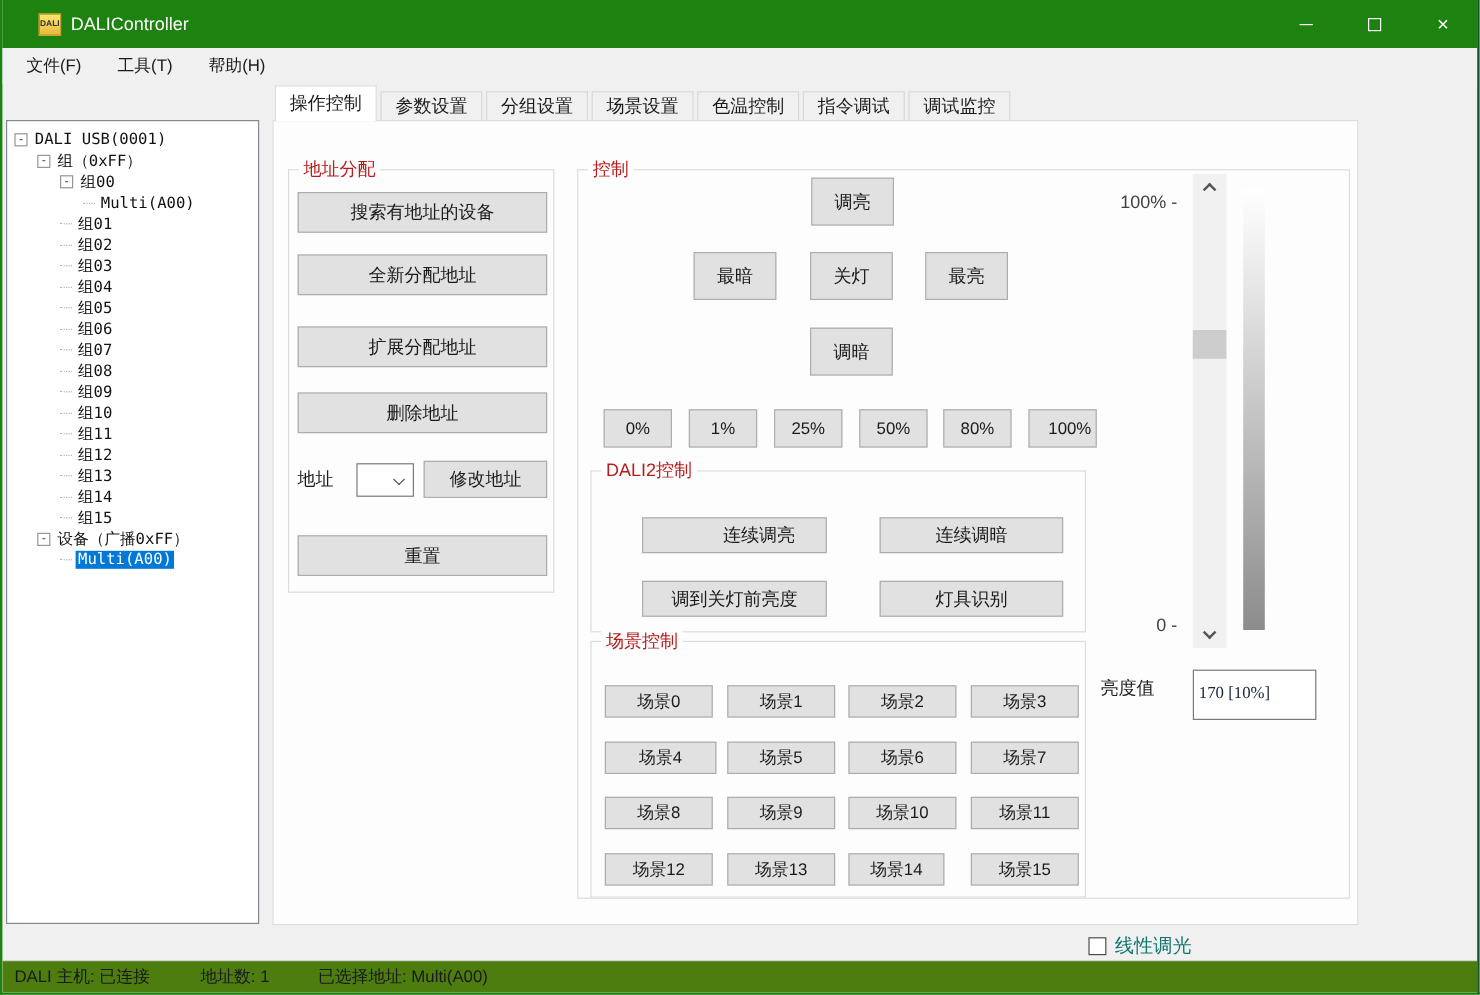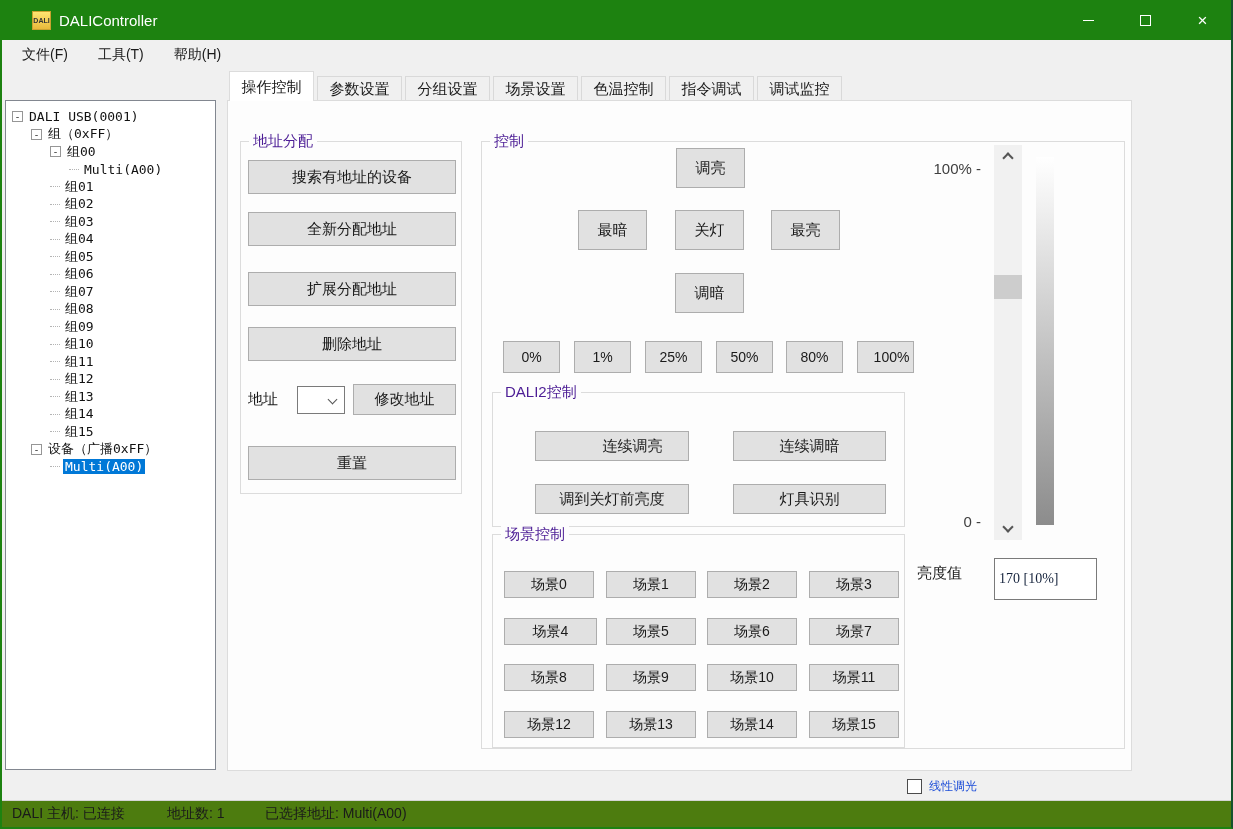--- a/index.html
+++ b/index.html
@@ -36,21 +36,21 @@
 
   
   .tabstrip { position:absolute; left:227px; top:71px; height:30px; display:flex; align-items:flex-end; }
   .tab { width:85px; margin-right:3px; text-align:center; font-size:15px; color:#1a1a1a; }
   .tab.active { height:30px; line-height:29px; background:#fff; border:1px solid #dcdcdc; border-bottom:none; position:relative; z-index:3; }
   .tab.inactive { height:25px; line-height:24px; background:#f0f0f0; border:1px solid #d9d9d9; }
   .tabpage { position:absolute; left:225px; top:100px; width:905px; height:671px; background:#fdfdfd; border:1px solid #dcdcdc; }
 
   
   .groupbox { position:absolute; border:1px solid #dcdcdc; }
-  .group-title { position:absolute; top:-10px; left:8px; background:#fdfdfd; padding:0 4px; font-size:15px; color:#4c1d95; }
+  .group-title { position:absolute; top:-10px; left:8px; background:#fdfdfd; padding:0 4px; font-size:15px; color:#b91c1c; }
 
   
   .btn { position:absolute; background:#e1e1e1; border:1px solid #adadad; display:flex; align-items:center; justify-content:center;
          font-size:15px; color:#1a1a1a; cursor:default; }
 
   .addr-label { position:absolute; font-size:15px; color:#1a1a1a; }
   .combo { position:absolute; background:#fff; border:1px solid #7a7a7a; display:flex; align-items:center; }
   .combo .chev { position:absolute; right:8px; top:9px; width:7px; height:7px; border-right:1px solid #555; border-bottom:1px solid #555; transform:rotate(45deg); }
 
   
@@ -59,21 +59,21 @@
   .sb-up { top:9px; transform:translateX(-50%) rotate(-135deg); }
   .sb-down { bottom:9px; transform:translateX(-50%) rotate(45deg); }
   .sb-thumb { position:absolute; left:0; width:100%; background:#cdcdcd; }
   .gradientbar { position:absolute; background:linear-gradient(to bottom,#ffffff 0%,#f2f2f2 12%,#8c8c8c 100%); }
   .scale-label { position:absolute; font-size:15px; color:#404040; text-align:right; }
   .value-box { position:absolute; background:#fff; border:1px solid #7a7a7a; font-size:14px; color:#16243d; padding-left:4px; display:flex; align-items:center; }
 
   
   .checkbox-row { position:absolute; left:905px; top:778px; display:flex; align-items:center; }
   .checkbox-box { width:15px; height:15px; background:#fff; border:1px solid #4b4b4b; }
-  .checkbox-label { margin-left:7px; font-size:12px; color:#1d4ed8;text-align:center; }
+  .checkbox-label { margin-left:7px; font-size:16px; color:#0f766e;text-align:center; }
 
   
   .statusbar { position:absolute; left:0; top:800px; width:100%; height:27px; background:#4d7c0f; border-top:1px solid #d4d4d4; }
   .status-item { position:absolute; top:4px; font-size:14px; color:#1a1a1a; }
 </style>
 </head>
 <body>
 
 <div class="window">
 
@@ -241,21 +241,21 @@
           <div class="btn" style="left: 11px; top: 83px; width: 93px; height: 27px; font-size: 14px;">场景4</div>
           <div class="btn" style="left: 113px; top: 83px; width: 90px; height: 27px; font-size: 14px;">场景5</div>
           <div class="btn" style="left: 214px; top: 83px; width: 90px; height: 27px; font-size: 14px;">场景6</div>
           <div class="btn" style="left: 316px; top: 83px; width: 90px; height: 27px; font-size: 14px;">场景7</div>
           <div class="btn" style="left: 11px; top: 129px; width: 90px; height: 27px; font-size: 14px;">场景8</div>
           <div class="btn" style="left: 113px; top: 129px; width: 90px; height: 27px; font-size: 14px;">场景9</div>
           <div class="btn" style="left: 214px; top: 129px; width: 90px; height: 27px; font-size: 14px;">场景10</div>
           <div class="btn" style="left: 316px; top: 129px; width: 90px; height: 27px; font-size: 14px;">场景11</div>
           <div class="btn" style="left: 11px; top: 176px; width: 90px; height: 27px; font-size: 14px;">场景12</div>
           <div class="btn" style="left: 113px; top: 176px; width: 90px; height: 27px; font-size: 14px;">场景13</div>
-          <div class="btn" style="left: 214px; top: 176px; width: 90px; height: 27px; font-size: 14px;">场景14</div>
+          <div class="btn" style="left: 214px; top: 176px; width: 80px; height: 27px; font-size: 14px;">场景14</div>
           <div class="btn" style="left: 316px; top: 176px; width: 90px; height: 27px; font-size: 14px;">场景15</div>
         </div>
 
       <span class="scale-label" style="left:437px; top:18px; width:62px;">100% -</span>
       <div class="v-scrollbar" style="left:512px; top:3px; width:28px; height:395px;">
         <span class="sb-arrow sb-up"></span>
         <div class="sb-thumb" style="top:130px; height:24px;"></div>
         <span class="sb-arrow sb-down"></span>
       </div>
       <div class="gradientbar" style="left:554px; top:15px; width:18px; height:368px;"></div>

